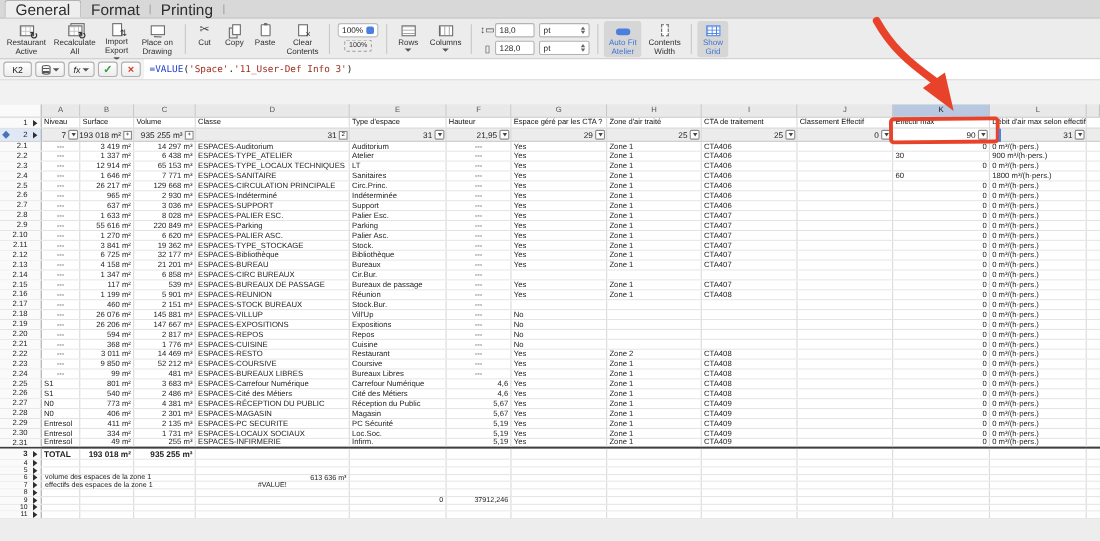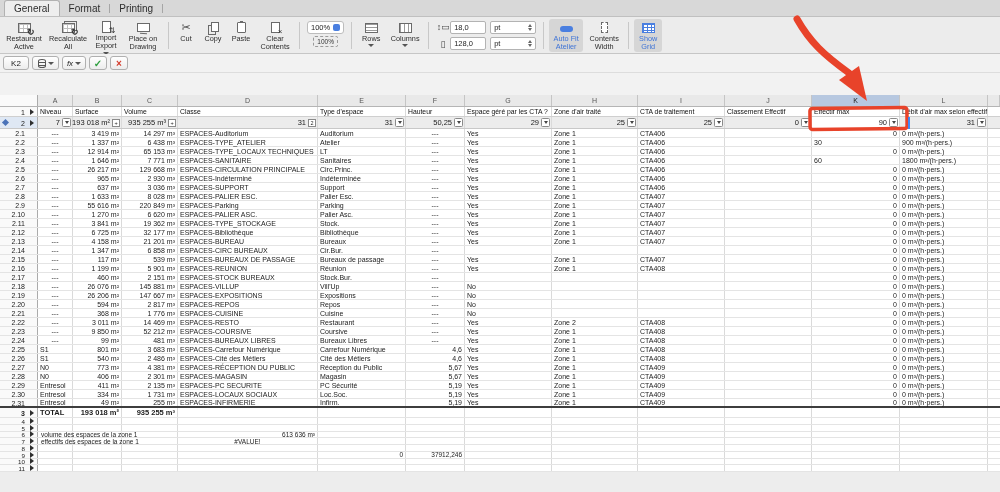--- a/index.html
+++ b/index.html
@@ -1,20 +1,20 @@
 <!DOCTYPE html>
 <html><head>
 <meta charset="utf-8">
 <style>
 *{box-sizing:border-box;margin:0;padding:0}
 body{margin:0;background:#ddd}
 #screen{position:relative;width:1000px;height:492px;background:#ededed;font-family:"Liberation Sans",sans-serif;overflow:hidden}
 
 .tabbar{position:absolute;left:0;top:0;width:1000px;height:17px;background:#d8d8d8;border-bottom:1px solid #c0c0c0;display:flex;align-items:flex-end;padding-left:4px}
-.tab{font-size:10px;color:#2d2d2d;height:15px;display:flex;align-items:center;padding:0 9px}
+.tab{font-size:14px;color:#2d2d2d;height:15px;display:flex;align-items:center;padding:0 9px}
 .tab.active{background:#eeeeee;border:1px solid #b2b2b2;border-bottom:none;border-radius:3px 3px 0 0;height:16px}
 .tabsep{width:1px;height:9px;background:#a6a6a6;margin-bottom:3px}
 
 .toolbar{position:absolute;left:0;top:17px;width:1000px;height:37px;background:#ececec;border-bottom:1px solid #c6c6c6;display:flex;align-items:stretch;padding:2px 0 1px 2px}
 .tbtn{display:flex;flex-direction:column;align-items:center;padding-top:2px;margin:0 1px;border-radius:3px}
 .tbtn .lbl{font-size:7.3px;line-height:1.15;text-align:center;color:#2d2d2d;margin-top:1px}
 .tbtn.hl{background:#d6d6d6}
 .tbtn.hl .lbl{color:#3f74d6}
 .tsep{width:1px;background:#c8c8c8;margin:3px 4px}
 .ico{height:13px;display:flex;align-items:center;justify-content:center;color:#4a4a4a;font-size:11px;line-height:1}
@@ -238,20 +238,23 @@
     <div class="fctl" style="width:27px">
         <span class="fcyl"></span>
         <span class="caret" style="margin-top:0"></span>
       </div>
     <div class="fctl" style="width:24px;font-style:italic">
         <span>fx</span>
         <span class="caret" style="margin-top:0"></span>
       </div>
     <div class="fctl fok" style="width:18px">✓</div>
     <div class="fctl fx" style="width:18px">×</div>
+    <div class="ffield">
+      <span class="ftext"><span class="ffn">=VALUE</span><span>(</span><span class="fstr">'Space'</span><span>.</span><span class="fstr">'11_User-Def Info 3'</span><span>)</span></span>
+    </div>
   </div>
   <div class="gap"></div>
 
   <div id="sheet">
       <div class="srow letters" style="height: 12px;">
         <div class="gut"></div>
         <div class="scell" style="width: 35px;">A</div>
         <div class="scell" style="width: 49px;">B</div>
         <div class="scell" style="width: 56px;">C</div>
         <div class="scell" style="width: 140px;">D</div>
@@ -304,21 +307,21 @@
         </div>
         <div class="scell" style="width: 140px;">
           <span>31</span>
           <span class="flag">2</span>
         </div>
         <div class="scell" style="width: 88px;">
           <span>31</span>
           <span class="dd"></span>
         </div>
         <div class="scell" style="width: 59px;">
-          <span>50,25</span>
+          <span>21,95</span>
           <span class="dd"></span>
         </div>
         <div class="scell" style="width: 87px;">
           <span>29</span>
           <span class="dd"></span>
         </div>
         <div class="scell" style="width: 86px;">
           <span>25</span>
           <span class="dd"></span>
         </div>

